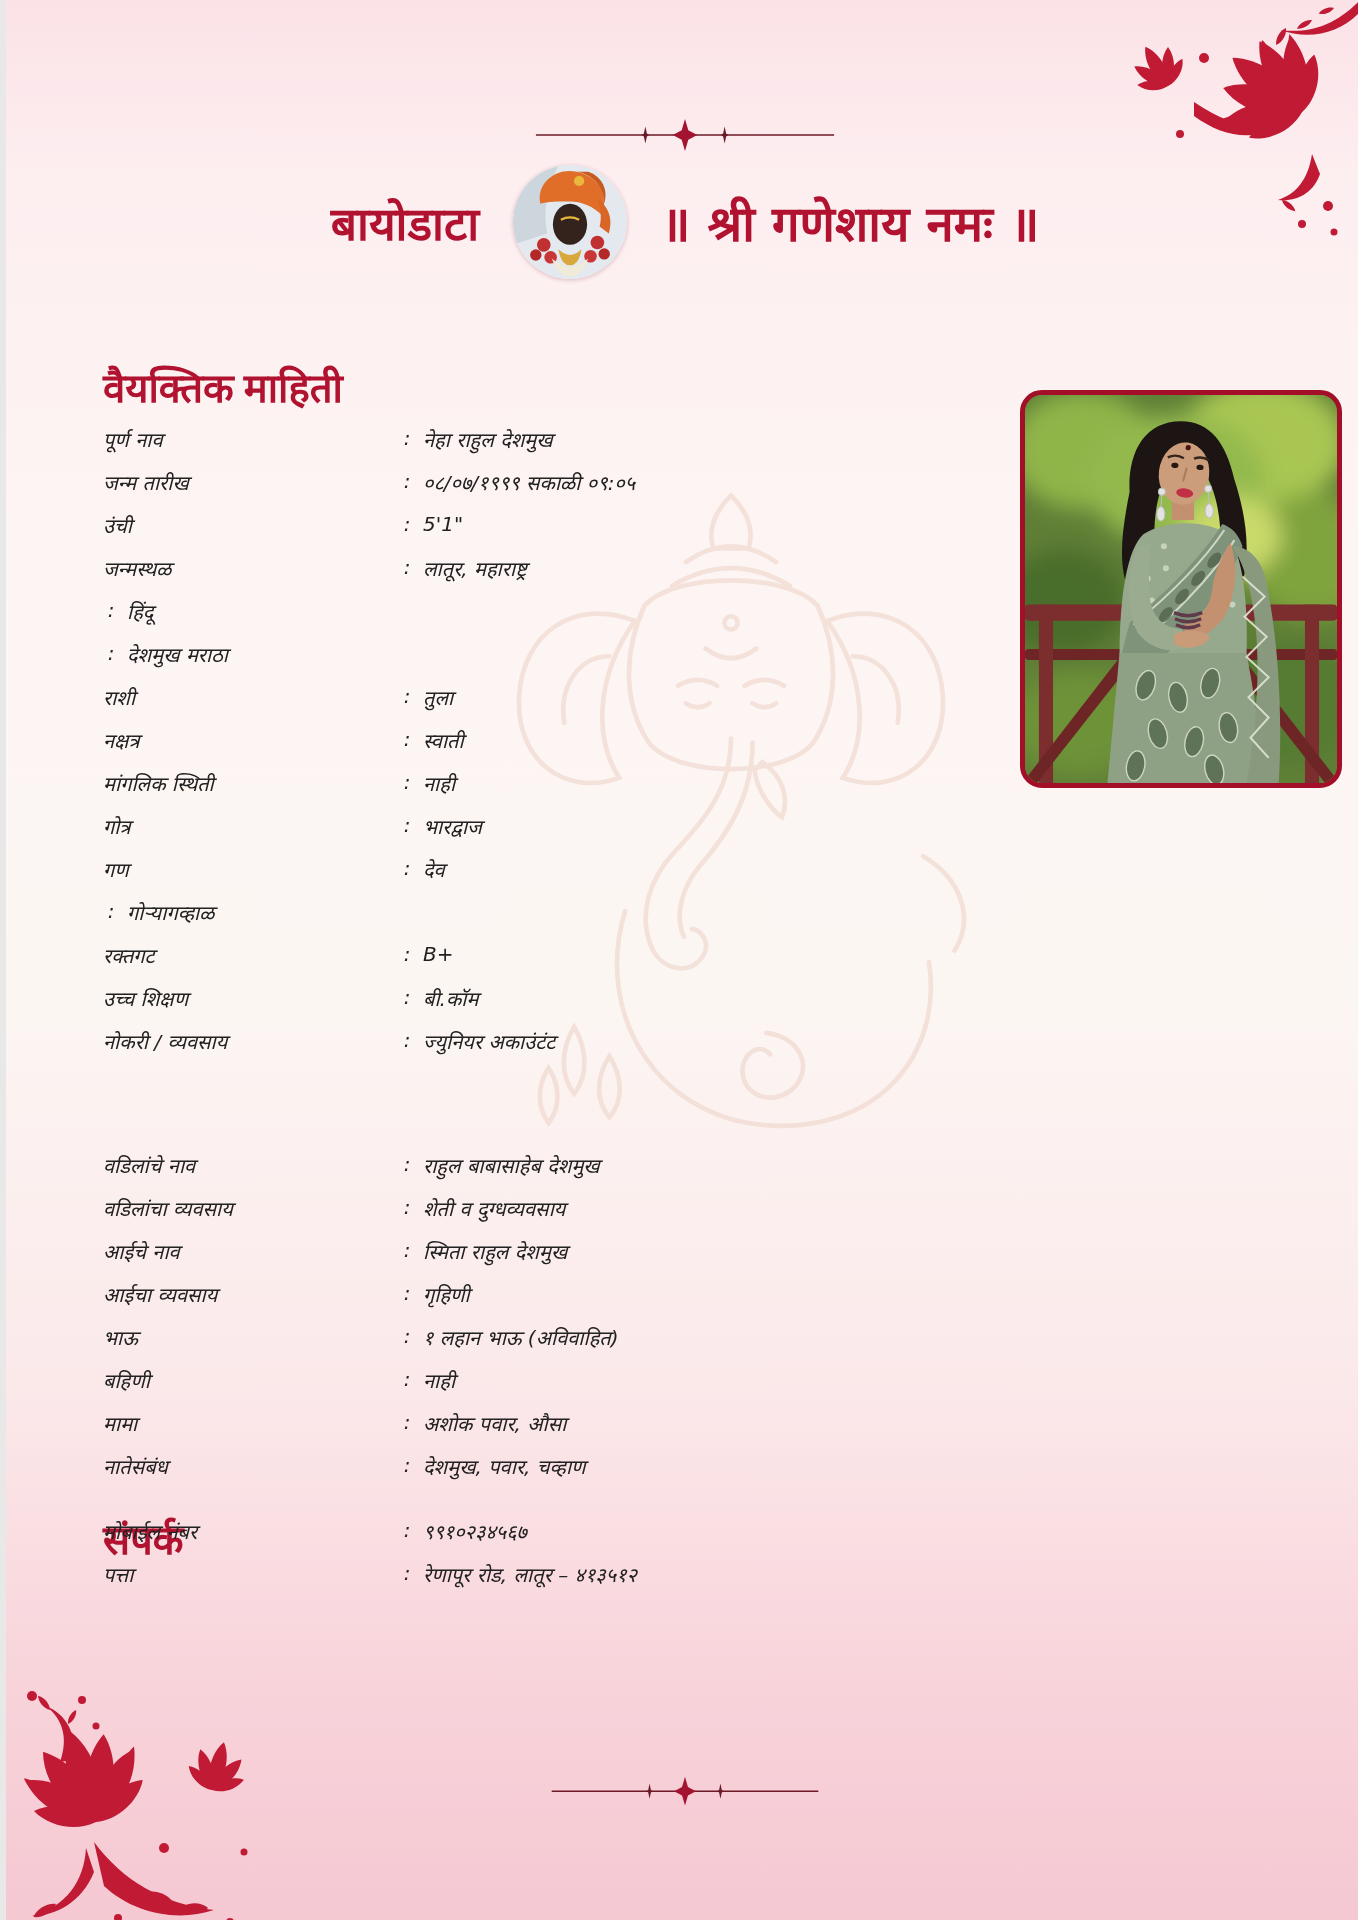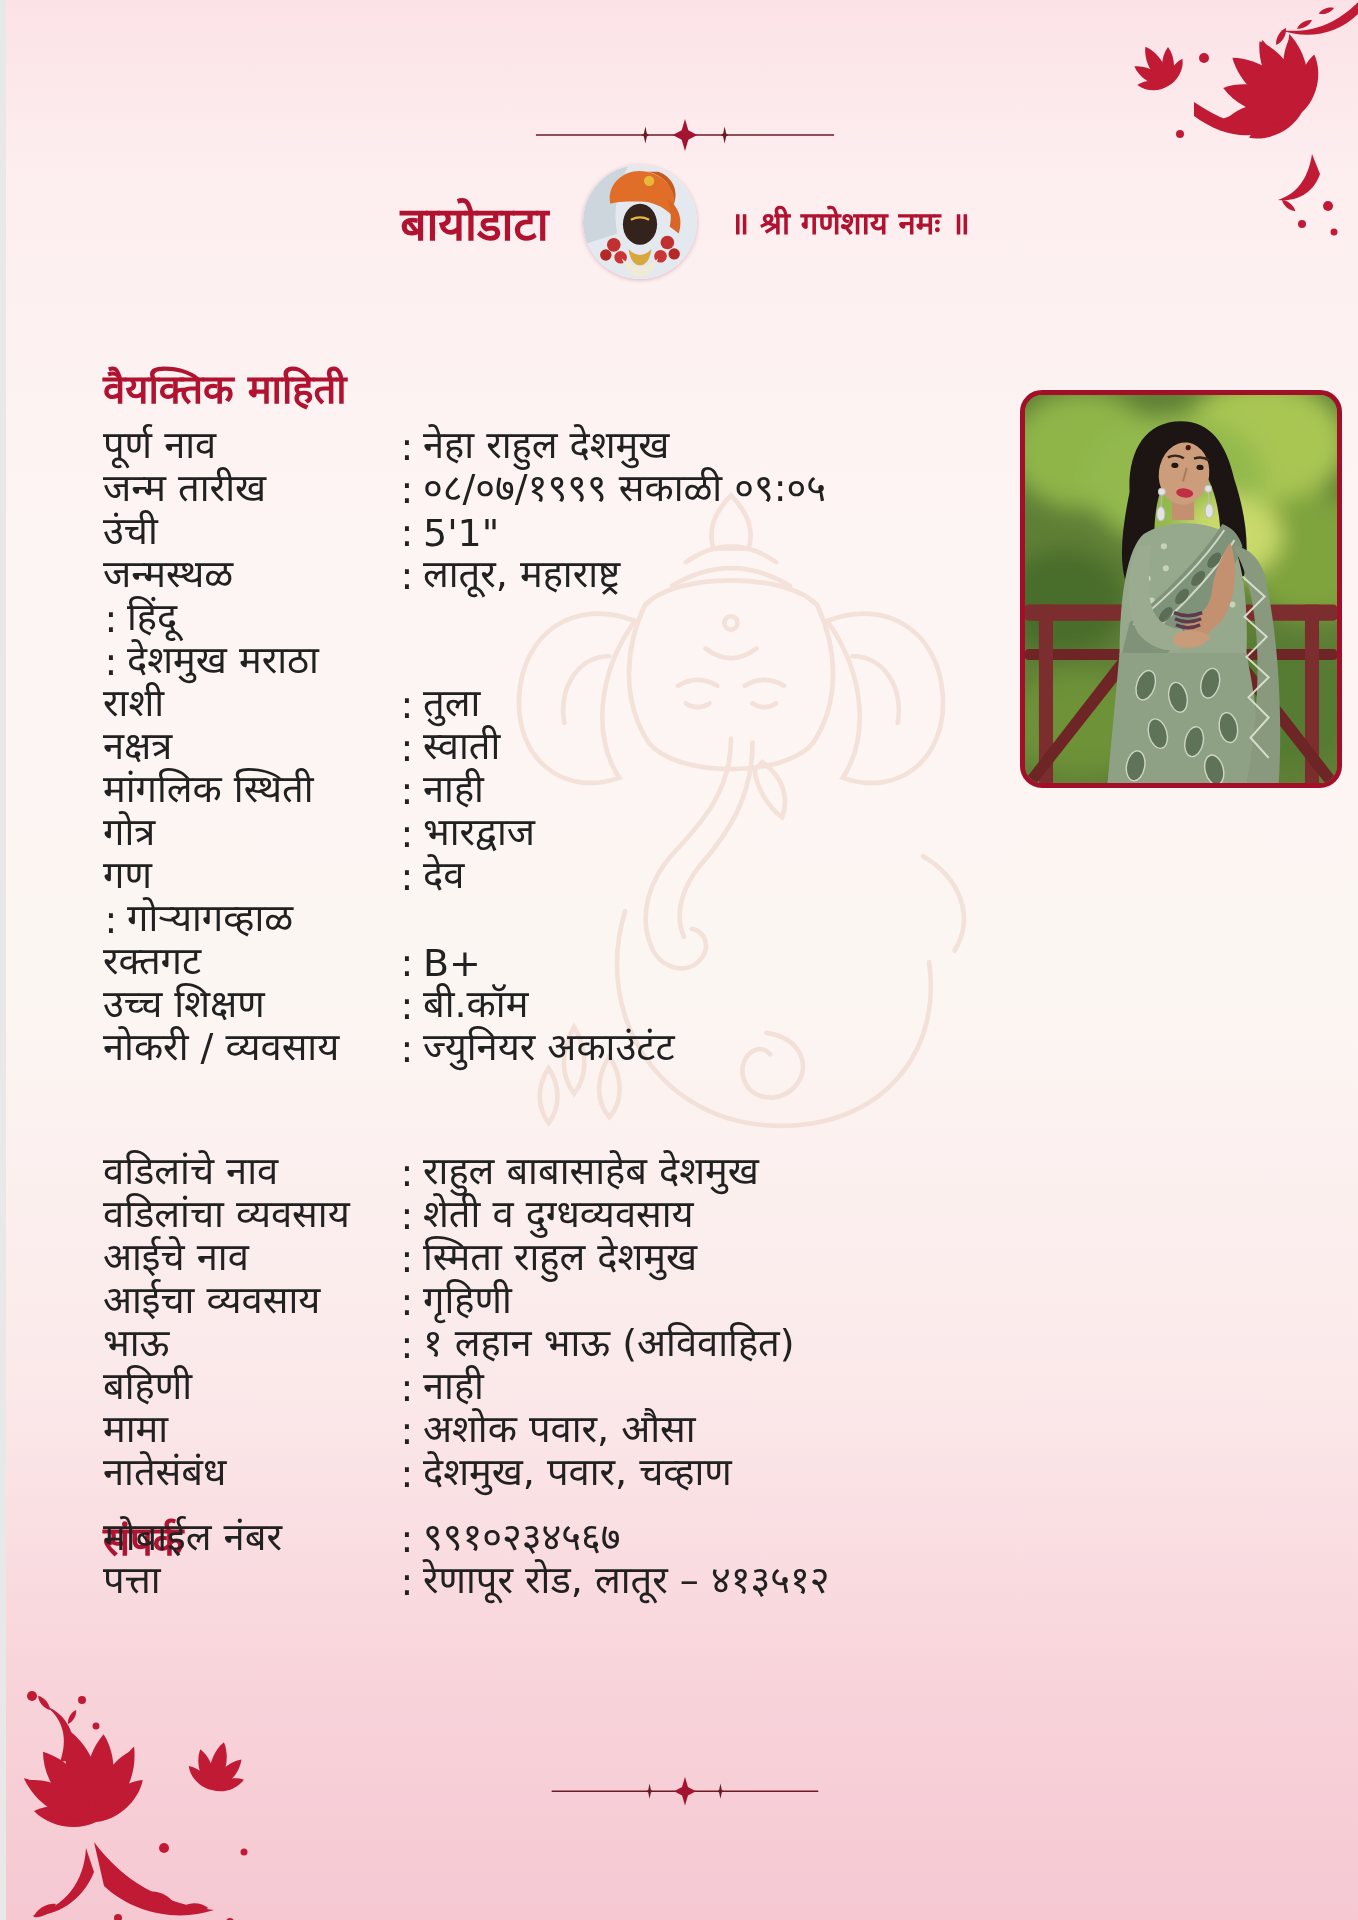--- a/index.html
+++ b/index.html
@@ -12,35 +12,35 @@
   .ornament{position:absolute;pointer-events:none;}
   .divider{position:absolute;left:50%;transform:translateX(-50%);}
   .divider.top{top:118px;width:302px;}
   .divider.bottom{top:1776px;width:270px;}
   .header{
     position:absolute;top:160px;left:0;width:100%;height:124px;
     display:flex;align-items:center;justify-content:center;gap:34px;
   }
   .title,.mantra{color:#b0122f;font-weight:bold;white-space:nowrap;}
   .title{font-size:46px;}
-  .mantra{font-size:31px;}
+  .mantra{font-size:49px;}
   .medallion{width:114px;height:114px;border-radius:50%;overflow:hidden;flex:0 0 auto;
     box-shadow:0 1px 4px rgba(120,20,40,.25);}
   .watermark{position:absolute;left:430px;top:468px;width:590px;height:706px;opacity:.55;}
   .photo{
     position:absolute;left:1014px;top:390px;width:312px;height:388px;margin:0;
     border:5px solid #a30e28;border-radius:22px;overflow:hidden;background:#6a8a39;
   }
   .photo svg{display:block;width:100%;height:100%;}
   h2.section-heading{
     position:absolute;left:97px;margin:0;font-size:40px;line-height:1.25;
-    font-weight:bold;color:#b0122f;white-space:nowrap;
+    font-weight:bold;color:#b0122f;white-space:nowrap;font-family:Liberation Serif, serif;
   }
   .rows{position:absolute;left:97px;display:flex;flex-direction:column;}
-  .row{height:43px;display:flex;align-items:flex-end;font-size:38px;color:#212121;white-space:nowrap;}
+  .row{height:43px;display:flex;align-items:flex-start;font-size:20px;color:#212121;white-space:nowrap;font-style:italic;}
   .lbl{width:296px;flex:0 0 auto;}
   .colon{width:16px;flex:0 0 auto;text-align:center;}
   .val{margin-left:8px;}
   #heading-personal{top:364px;}
   #rows-personal{top:426px;}
   #heading-family{top:1090px;}
   #rows-family{top:1152px;}
   #heading-contact{top:1516px;}
   #rows-contact{top:1518px;}
 </style>

